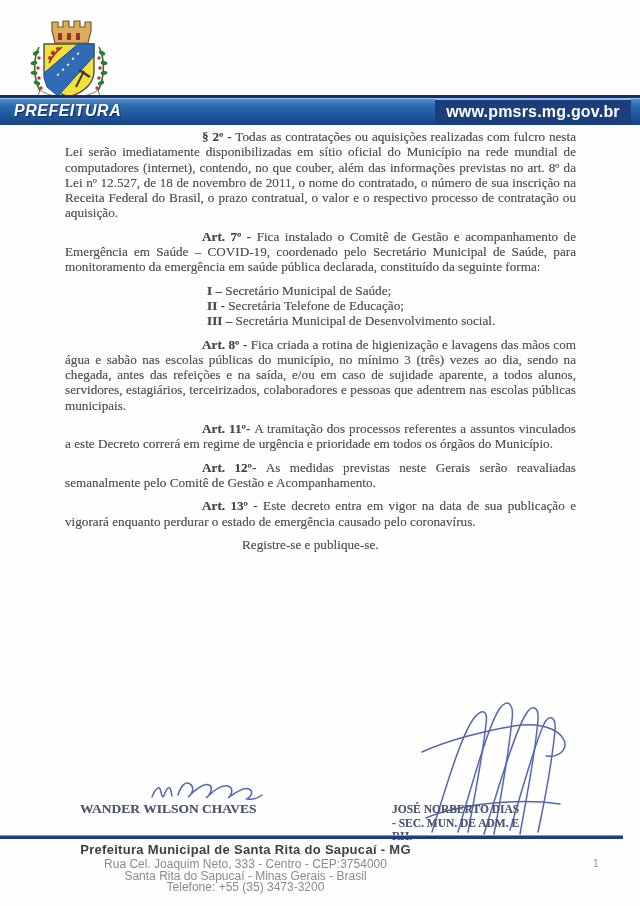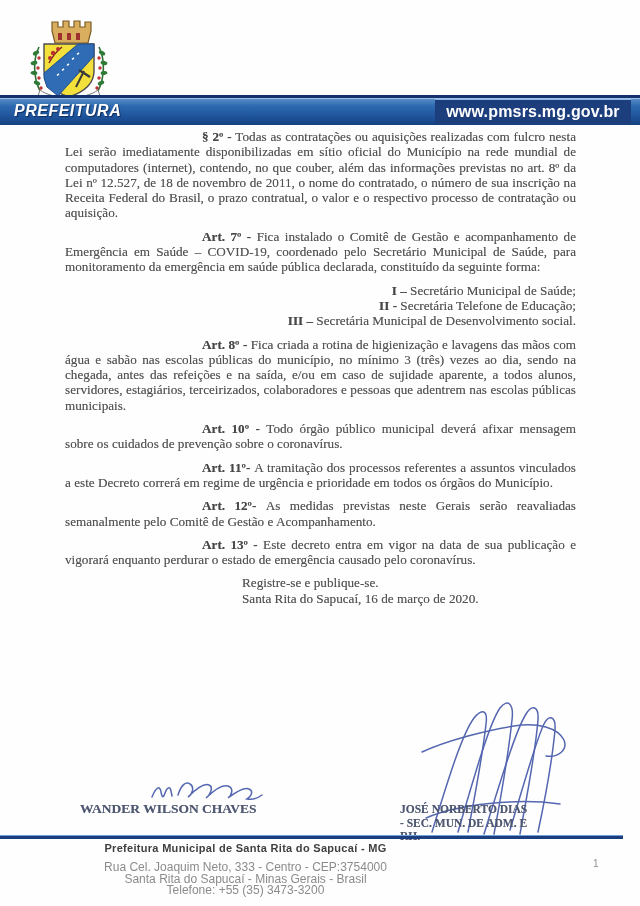--- a/index.html
+++ b/index.html
@@ -37,43 +37,43 @@
 
   
   .doc{
     position:absolute;left:65px;top:129px;width:511px;
     font-size:13.2px;line-height:15.3px;color:#525252;
     text-align:justify;
     text-shadow:0 0 .5px rgba(90,90,90,.55);
   }
   .para{margin:0 0 8px 0;text-indent:137px;}
   .lead{font-weight:bold;color:#474747;}
-  .committee{margin:0 0 8px 0;padding-left:142px;text-align:right;}
+  .committee{margin:0 0 8px 0;padding-left:142px;text-align:left;}
   .closing{margin-top:4px;padding-left:177px;text-align:left;}
 
   
   .sig-stroke{position:absolute;pointer-events:none;}
   .sig-block{
     position:absolute;
     font-family:"Liberation Serif",serif;font-weight:bold;color:#4e5870;
     text-shadow:0 0 .5px rgba(70,80,110,.5);
   }
   .sig-left{left:80px;top:801px;width:200px;font-size:13.5px;line-height:15px;}
-  .sig-right{left:400px;top:803px;width:140px;font-size:11.5px;line-height:13.5px;}
+  .sig-right{left:392px;top:803px;width:140px;font-size:11.5px;line-height:13.5px;}
 
   
   .footer-line{
     position:absolute;left:0;top:835px;width:623px;height:3px;
     background:#1d3e7e;border-top:1px solid #6f9fd6;
   }
   .footer-text{
     position:absolute;left:18px;top:842px;width:455px;text-align:center;
     font-family:"Liberation Sans",sans-serif;
   }
-  .footer-org{font-size:11px;font-weight:bold;color:#3f3f3f;margin-bottom:8px;letter-spacing:.3px;}
+  .footer-org{font-size:13px;font-weight:bold;color:#3f3f3f;margin-bottom:2px;letter-spacing:.3px;}
   .footer-small{font-size:12px;color:#8b8b8b;line-height:11.5px;}
   .page-number{
     position:absolute;left:593px;top:858px;
     font-family:"Liberation Sans",sans-serif;font-size:10px;color:#8f8f8f;
   }
 </style>
 </head>
 <body>
 
 <div class="page">
@@ -152,31 +152,29 @@
 
     <div class="committee">
       <div><span class="lead">I – </span><span>Secretário Municipal de Saúde;</span></div>
       <div><span class="lead">II - </span><span>Secretária Telefone de Educação;</span></div>
       <div><span class="lead">III – </span><span>Secretária Municipal de Desenvolvimento social.</span></div>
     </div>
 
     <p class="para"><span class="lead">Art. 8º - </span><span>Fica criada a rotina de higienização e lavagens das mãos com água e sabão nas escolas públicas do município, no mínimo 3 (três) vezes ao dia, sendo na chegada, antes das refeições e na saída, e/ou em caso de sujidade aparente, a todos alunos, servidores, estagiários, terceirizados, colaboradores e pessoas que adentrem nas escolas públicas municipais.</span></p>
 
 
-    <p class="para"><span class="lead">Art. 10º - </span><span>Todo órgão público municipal deverá afixar mensagem sobre os cuidados de prevenção sobre o coronavírus.</span></p>
 
     <p class="para"><span class="lead">Art. 11º- </span><span>A tramitação dos processos referentes a assuntos vinculados a este Decreto correrá em regime de urgência e prioridade em todos os órgãos do Município.</span></p>
 
     <p class="para"><span class="lead">Art. 12º- </span><span>As medidas previstas neste Gerais serão reavaliadas semanalmente pelo Comitê de Gestão e Acompanhamento.</span></p>
 
     <p class="para"><span class="lead">Art. 13º - </span><span>Este decreto entra em vigor na data de sua publicação e vigorará enquanto perdurar o estado de emergência causado pelo coronavírus.</span></p>
 
     <div class="closing">
       <div>Registre-se e publique-se.</div>
-      <div>Santa Rita do Sapucaí, 16 de março de 2020.</div>
     </div>
   </div>
 
   <svg class="sig-stroke" style="left:148px;top:775px;" width="120" height="30" viewBox="0 0 120 30">
     <path d="M4,22 C8,12 12,10 13,17 C14,22 15,24 17,18 C19,12 22,11 23,16 L24,21
              M30,20 C33,10 38,6 42,9 C47,12 44,20 40,22 C48,14 56,8 61,10 C66,12 62,20 58,23
              C66,15 74,9 80,11 C86,13 84,20 80,23 C88,17 96,12 101,14 C106,16 103,22 99,24 C104,25 110,23 114,20" fill="none" stroke="#4356a8" stroke-width="1.5" stroke-linecap="round" opacity="0.9"></path>
   </svg>
 
   <svg class="sig-stroke" style="left:418px;top:700px;" width="152" height="138" viewBox="0 0 152 138">

